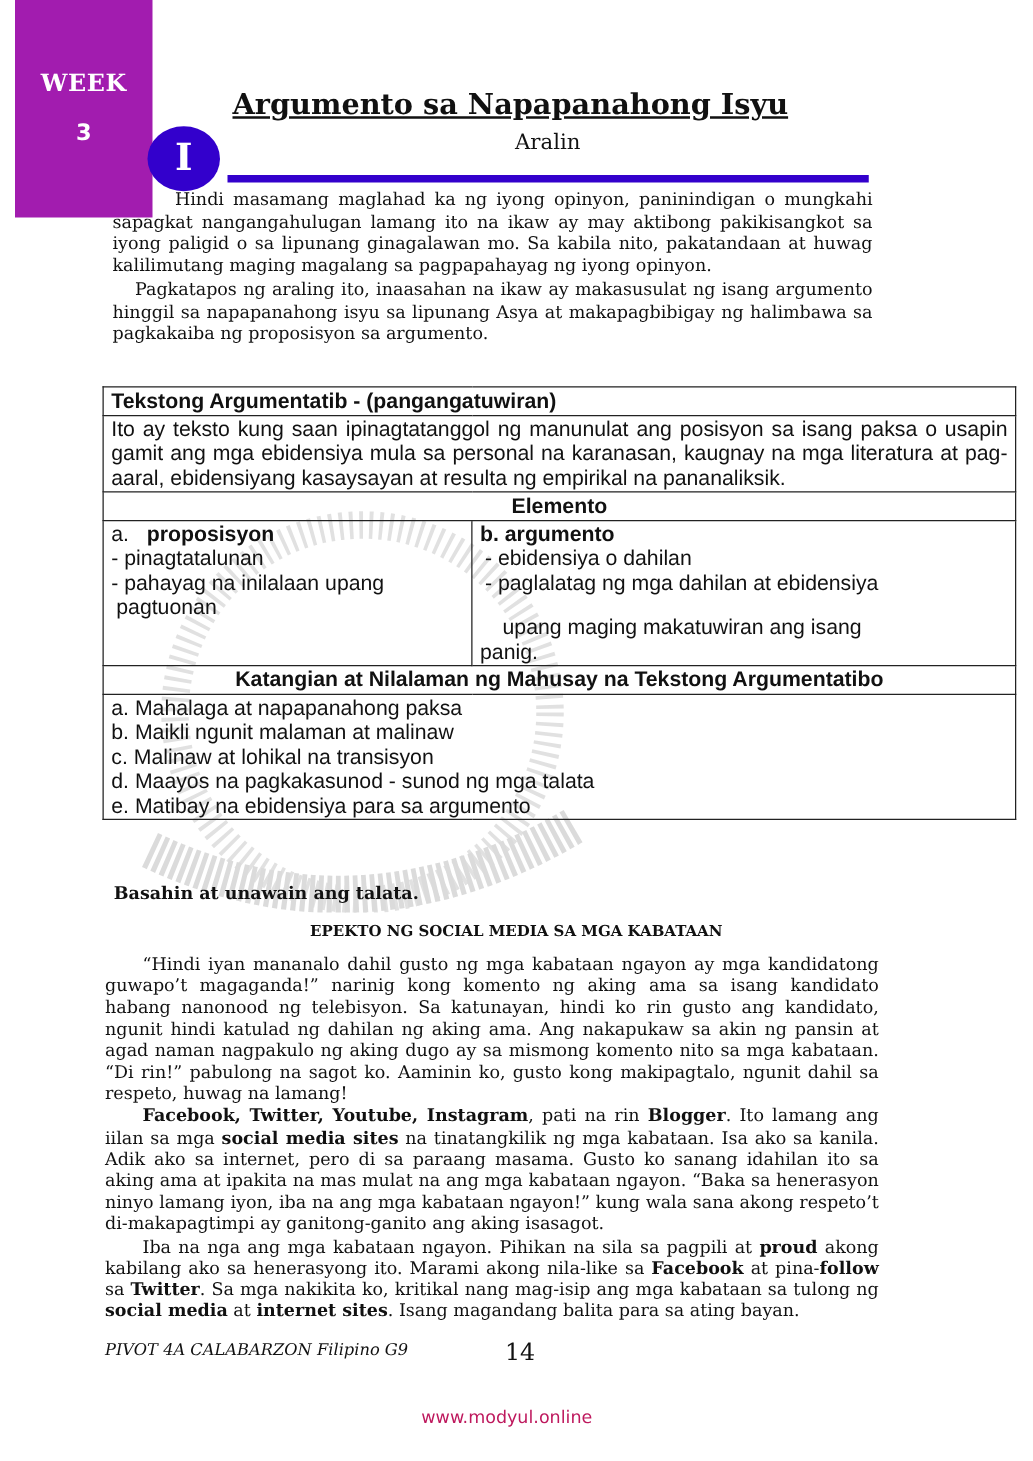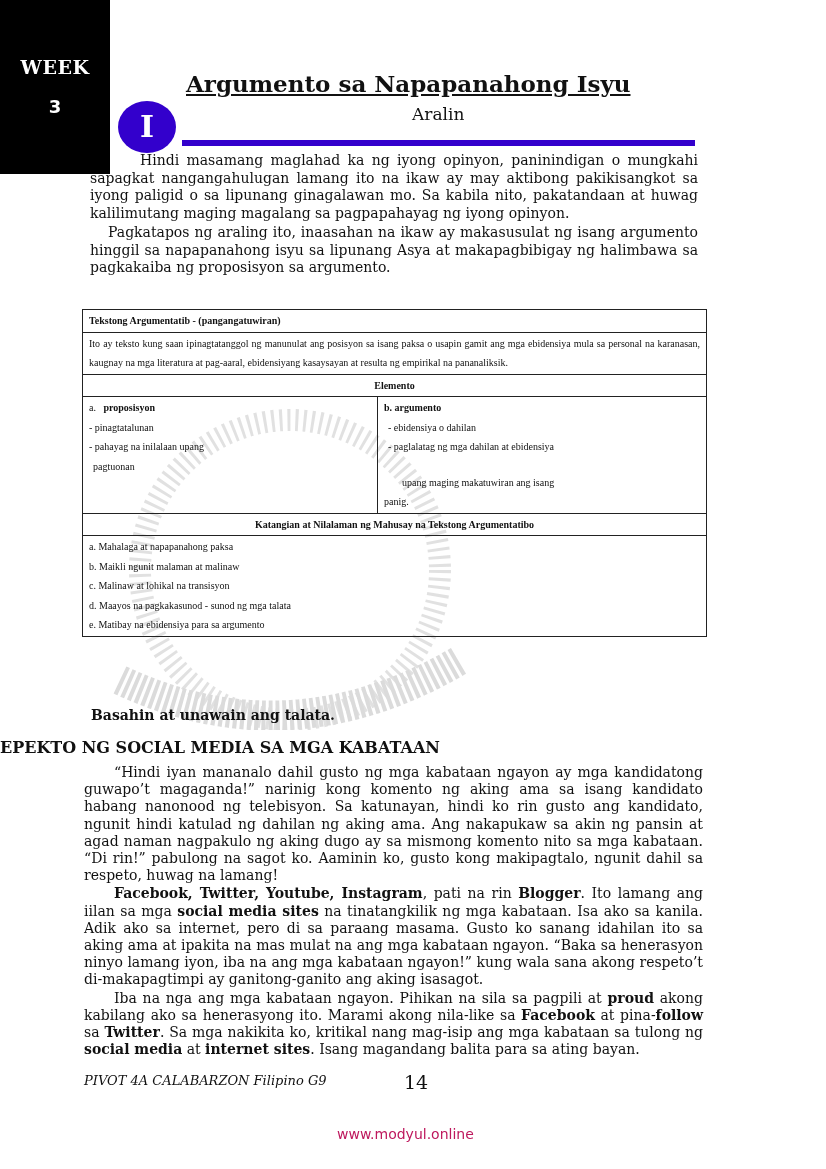--- a/index.html
+++ b/index.html
@@ -2,22 +2,22 @@
 <html><head>
 <meta charset="utf-8">
 <style>
   html, body { margin: 0; padding: 0; }
   body {
     width: 826px; height: 1169px; position: relative; background: #ffffff;
     font-family: "DejaVu Serif", "Liberation Serif", serif; color: #111;
     overflow: hidden;
   }
   .week-box {
-    position: absolute; left: 0; top: 0; width: 110px; height: 174px;
-    background: #000000; color: #fff; text-align: center;
+    position: absolute; left: 12px; top: 0; width: 110px; height: 174px;
+    background: #a21caf; color: #fff; text-align: center;
   }
   .week-label { position: absolute; top: 56px; left: 0; width: 110px; font-weight: bold; font-size: 19px; letter-spacing: 0.5px; }
   .week-num { position: absolute; top: 96px; left: 0; width: 110px; font-weight: bold; font-size: 18px; font-family: "DejaVu Sans", sans-serif; }
   .title {
     position: absolute; left: 186px; top: 70px; font-size: 23px; font-weight: bold;
     font-family: "DejaVu Serif", serif; white-space: nowrap; text-decoration: underline;
   }
   .subtitle { position: absolute; left: 412px; top: 104px; font-size: 17px; }
   .circle {
     position: absolute; left: 118px; top: 101px; width: 58px; height: 52px; border-radius: 50%;
@@ -25,36 +25,36 @@
   }
   .rule { position: absolute; left: 182px; top: 140px; width: 513px; height: 6px; background: #3300cc; }
   .intro {
     position: absolute; left: 90px; top: 152px; width: 608px; font-size: 14px; line-height: 17.5px;
     text-align: justify;
   }
   .intro p { margin: 0; }
   .indent1 { text-indent: 50px; }
   .indent2 { text-indent: 18px; margin-top: 2px !important; }
   table.info {
-    position: absolute; left: 82px; top: 309px; width: 625px; border-collapse: collapse;
-    font-size: 10px; line-height: 19.5px; font-family: Liberation Serif, serif;
+    position: absolute; left: 82px; top: 309px; width: 731px; border-collapse: collapse;
+    font-size: 17px; line-height: 19.5px; font-family: Liberation Sans, sans-serif;
   }
   table.info td { border: 1.5px solid #222; padding: 1px 6px 1px 6px; vertical-align: top; }
   .bold { font-weight: bold; }
   .center { text-align: center; }
   .justify { text-align: justify; }
   .col-l { width: 282px; }
   .list-line { display: block; }
   .subindent { padding-left: 4px; }
   .deepindent { padding-left: 18px; margin-top: 16px; }
   .watermark {
     position: absolute; left: 80px; top: 400px; width: 420px; height: 330px; opacity: 0.35; pointer-events: none;
   }
   .section-label { position: absolute; left: 91px; top: 707px; font-size: 14px; font-weight: bold; }
-  .article-title { position: absolute; left: 0; width: 826px; top: 738px; text-align: left; font-size: 16px; font-weight: bold; }
+  .article-title { position: absolute; left: 0; width: 826px; top: 738px; text-align: center; font-size: 12px; font-weight: bold; }
   .article {
     position: absolute; left: 84px; top: 764px; width: 619px; font-size: 14px; line-height: 17.2px; text-align: justify;
   }
   .article p { margin: 0 0 1px 0; text-indent: 30px; }
   .footer-left { position: absolute; left: 84px; top: 1073px; font-size: 13px; font-style: italic; }
   .footer-page { position: absolute; left: 404px; top: 1071px; font-size: 19px; }
   .site { position: absolute; left: 337px; top: 1126px; font-size: 14px; color: #be185d; font-family: "DejaVu Sans", sans-serif; }
 </style>
 </head>
 <body>

